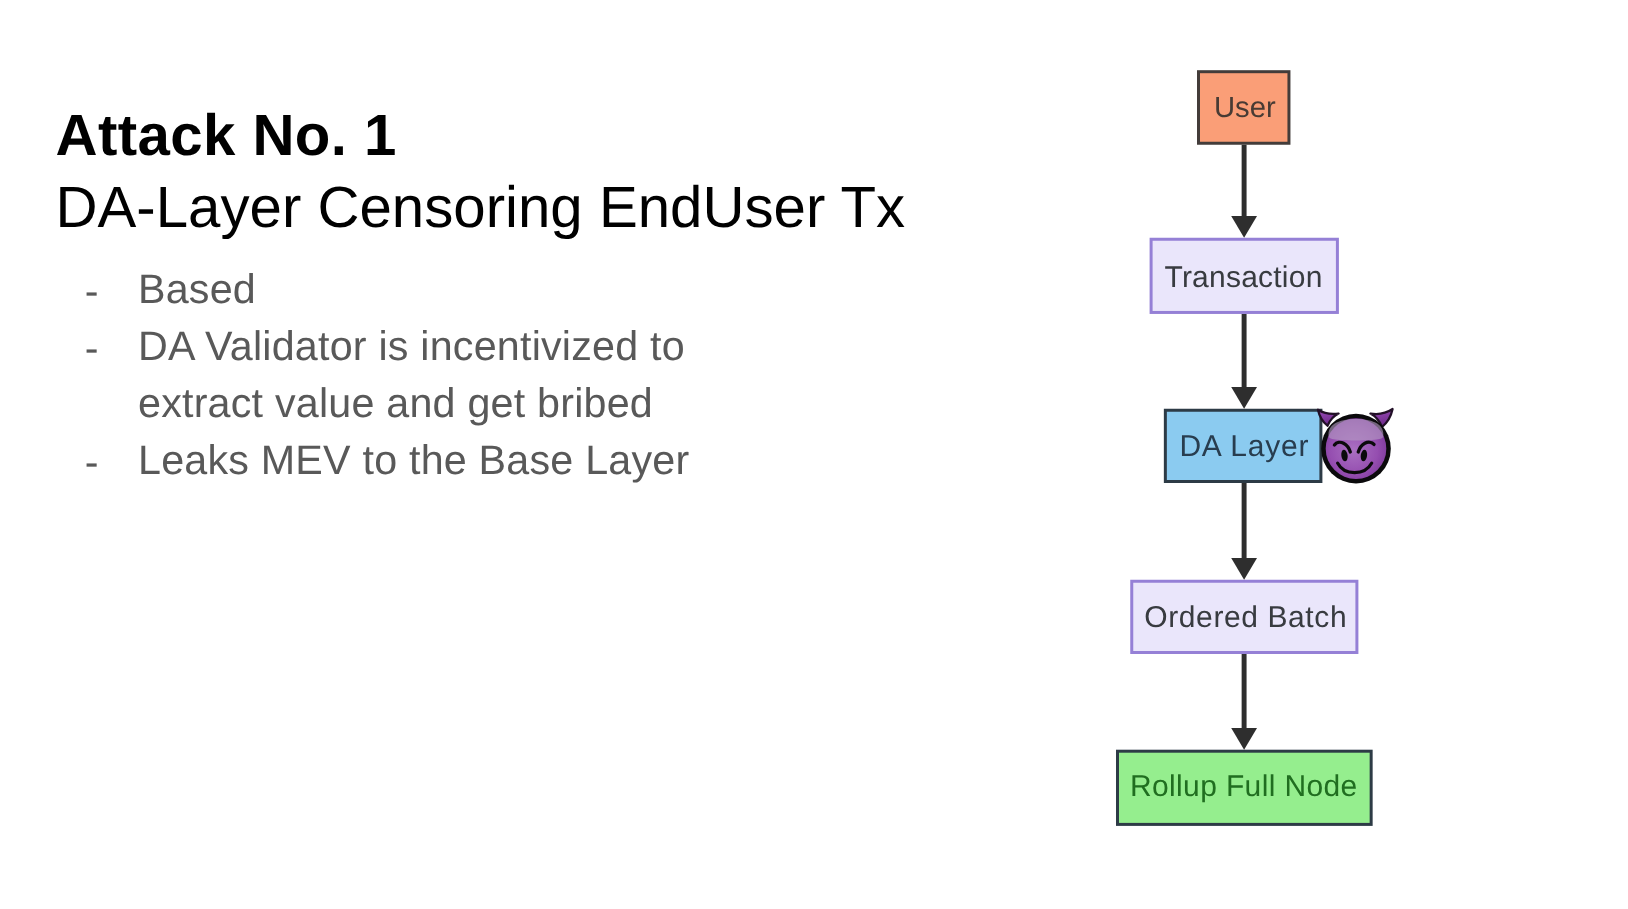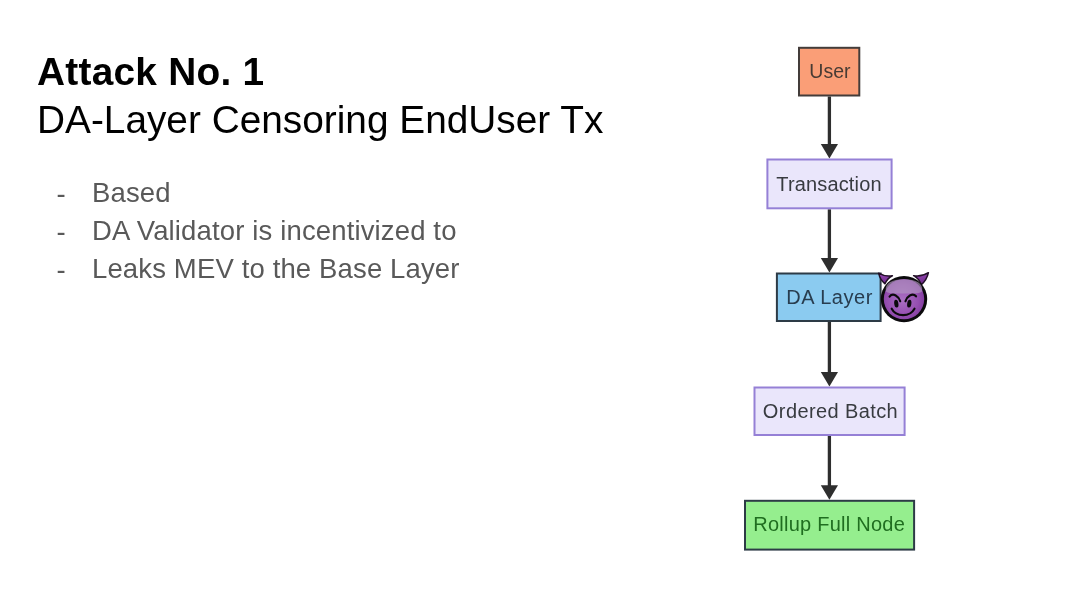--- a/index.html
+++ b/index.html
@@ -1,29 +1,30 @@
 <!DOCTYPE html>
 <html><head>
 <meta charset="utf-8">
 <style>
   html,body{margin:0;padding:0;}
   body{width:1085px;height:606px;background:#ffffff;overflow:hidden;position:relative;
        font-family:"Liberation Sans",sans-serif;}
-  .title{position:absolute;left:37px;top:48px;font-size:38.8px;line-height:47.7px;color:#000;white-space:nowrap;}
+  .title{position:absolute;left:37px;top:67px;font-size:38.8px;line-height:47.7px;color:#000;white-space:nowrap;}
   .title .b{font-weight:bold;letter-spacing:0.27px;}
   .bullets{position:absolute;left:0;top:173.9px;font-size:27.5px;line-height:38.03px;color:#595959;letter-spacing:0.14px;}
   .bl{position:relative;padding-left:92px;white-space:nowrap;}
   .bl .dash{position:absolute;left:56.5px;top:1.2px;}
 </style>
 </head>
 <body>
   <div class="title"><span class="b">Attack No. 1</span><br>DA-Layer Censoring EndUser Tx</div>
   <div class="bullets">
     <div class="bl"><span class="dash">-</span>Based</div>
     <div class="bl"><span class="dash">-</span>DA Validator is incentivized to</div>
+    <div class="bl">extract value and get bribed</div>
     <div class="bl"><span class="dash">-</span>Leaks MEV to the Base Layer</div>
   </div>
   <svg width="1085" height="606" viewBox="0 0 1085 606" style="position:absolute;left:0;top:0;">
     <defs>
       <radialGradient id="faceg" cx="0.46" cy="0.52" r="0.72">
         <stop offset="0%" stop-color="#aa70c2"></stop>
         <stop offset="55%" stop-color="#954eb0"></stop>
         <stop offset="100%" stop-color="#702c90"></stop>
       </radialGradient>
       <linearGradient id="horng" x1="0" y1="0" x2="0.3" y2="1">

